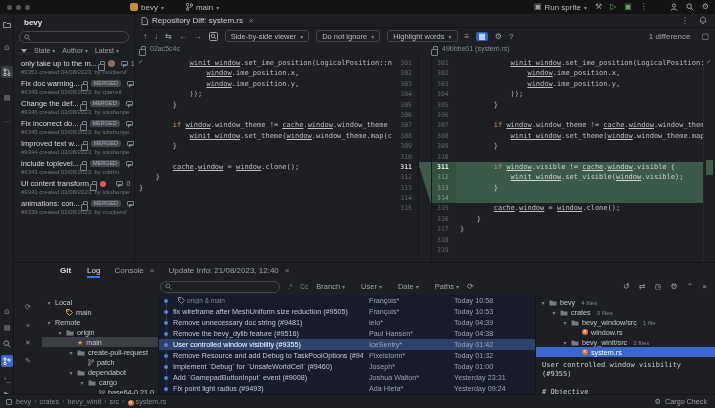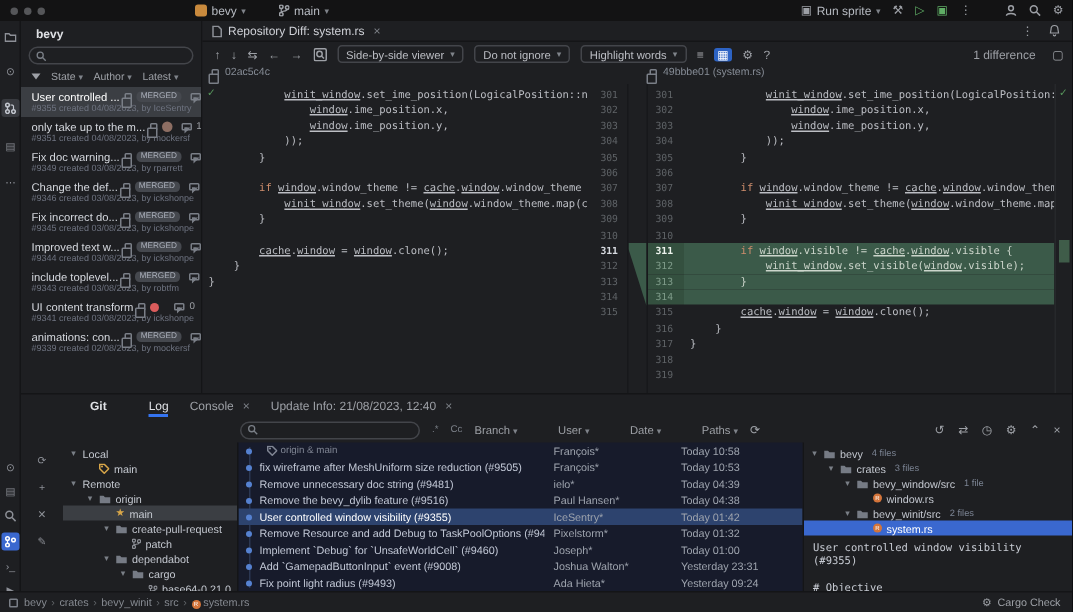--- a/index.html
+++ b/index.html
@@ -91,21 +91,21 @@
   .gn.added.current { color:#eef4ee; }
   .connector { width:12px; flex:none; position:relative; }
   .minimap { width:12px; flex:none; border-left:1px solid #26282b; position:relative; }
   .mm-tick { position:absolute; left:2px; top:104px; width:7px; height:15px; background:#3f5c49; }
   .dcheck { position:absolute; color:#57965c; font-size:7px; top:2px; }
   .kw { color:#cf8e6d; }
   .vr { text-decoration:underline; text-underline-offset:1px; }
   
   .bottom { position:absolute; left:14px; top:262px; width:701px; height:132px;
     background:#1e1f22; border-top:1px solid #141517; }
-  .btabs { height:15px; display:flex; align-items:center; gap:28px; padding-left:46px; }
+  .btabs { height:15px; display:flex; align-items:center; gap:16px; padding-left:46px; }
   .bt-title { color:#dfe1e5; font-weight:bold; }
   .btab { position:relative; color:#9da0a6; display:flex; align-items:center; gap:4px; height:15px; }
   .btab.active { color:#dfe1e5; }
   .btab.active:after { content:""; position:absolute; left:0; right:0; bottom:0; height:2px; background:#3574f0; }
   .btoolbar { height:17px; display:flex; align-items:center; gap:8px; padding-left:146px; position:relative; }
   .log-search { width:120px; height:12px; border:1px solid #43454a; border-radius:6px;
     display:flex; align-items:center; padding:0 4px; gap:3px; }
   .toggle { color:#7a7f87; font-size:6.5px; }
   .lfilter { color:#9da0a6; font-size:7.5px; display:flex; gap:2px; align-items:center; }
   .bt-right { margin-left:auto; display:flex; gap:9px; margin-right:8px; color:#9da0a6; }
@@ -244,30 +244,20 @@
           <path d="M5 5 L7.4 7.4" stroke="#7a7f87"></path>
         </svg>
     </div>
     <div class="pr-filters">
       <span class="funnel"></span>
       <span><span>State</span> <span class="chev">▾</span></span>
       <span><span>Author</span> <span class="chev">▾</span></span>
       <span><span>Latest</span> <span class="chev">▾</span></span>
     </div>
     <div id="pr-list">
-        <div class="pr-item sel">
-          <div class="pr-line1">
-            <div class="pr-title">User controlled ...</div>
-            <div class="copy-ic"></div>
-            <div class="badge">MERGED</div>
-            <div class="spacer"></div>
-            <div class="bubble"></div>
-          </div>
-          <div class="pr-meta">#9355  created 04/08/2023, by IceSentry</div>
-        </div>
         <div class="pr-item">
           <div class="pr-line1">
             <div class="pr-title">only take up to the m...</div>
             <div class="copy-ic"></div>
             <div class="avatar"></div>
             <div class="spacer"></div>
             <div class="bubble"></div>
             <div class="cnt">1</div>
           </div>
           <div class="pr-meta">#9351  created 04/08/2023, by mockersf</div>
@@ -519,21 +509,21 @@
     </div>
     <div class="btoolbar">
       <div class="log-search">
         <svg class="ic" width="7" height="7" viewBox="0 0 8 8">
             <circle cx="3.2" cy="3.2" r="2.3" fill="none" stroke="#7a7f87"></circle>
             <path d="M5 5 L7.4 7.4" stroke="#7a7f87"></path>
           </svg>
       </div>
       <span class="toggle">.*</span>
       <span class="toggle">Cc</span>
-      <span id="logfilters" style="display:flex;gap:27px">
+      <span id="logfilters" style="display:flex;gap:16px">
           <div class="lfilter">
             <span>Branch</span>
             <span class="chev">▾</span>
           </div>
           <div class="lfilter">
             <span>User</span>
             <span class="chev">▾</span>
           </div>
           <div class="lfilter">
             <span>Date</span>

